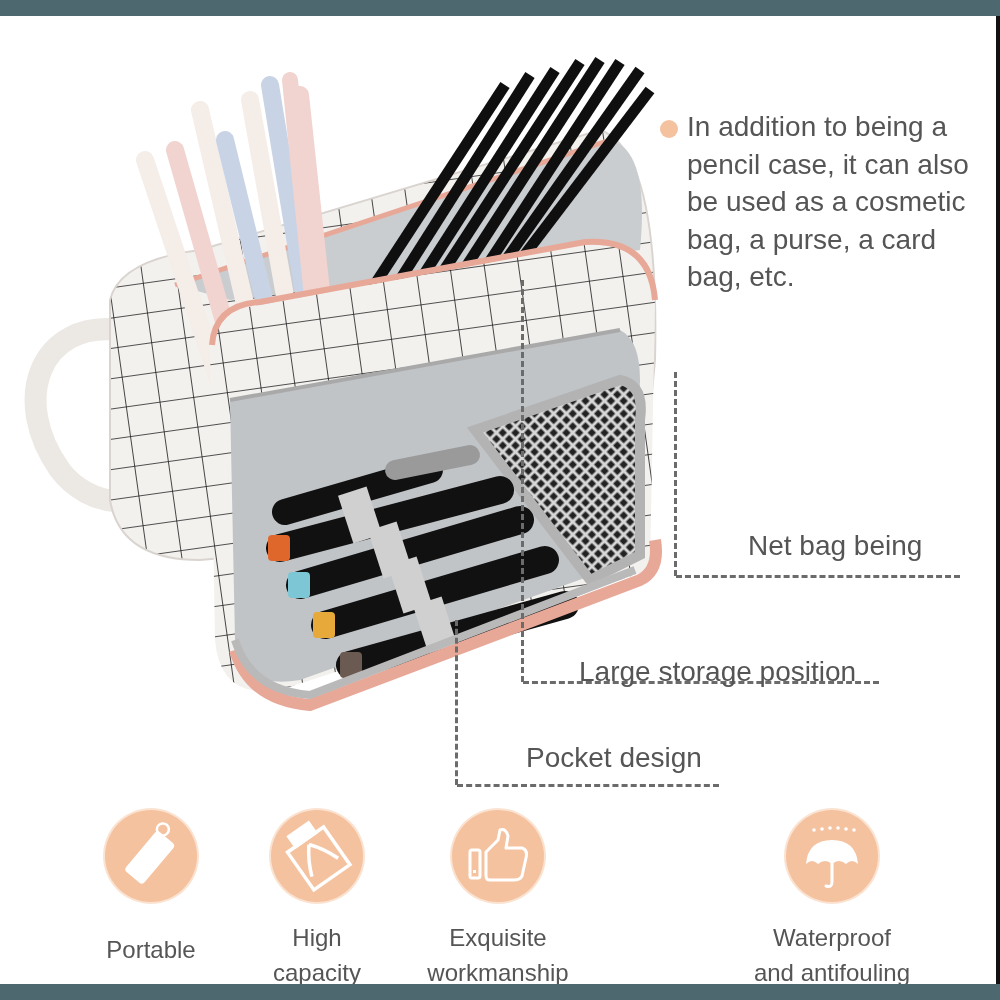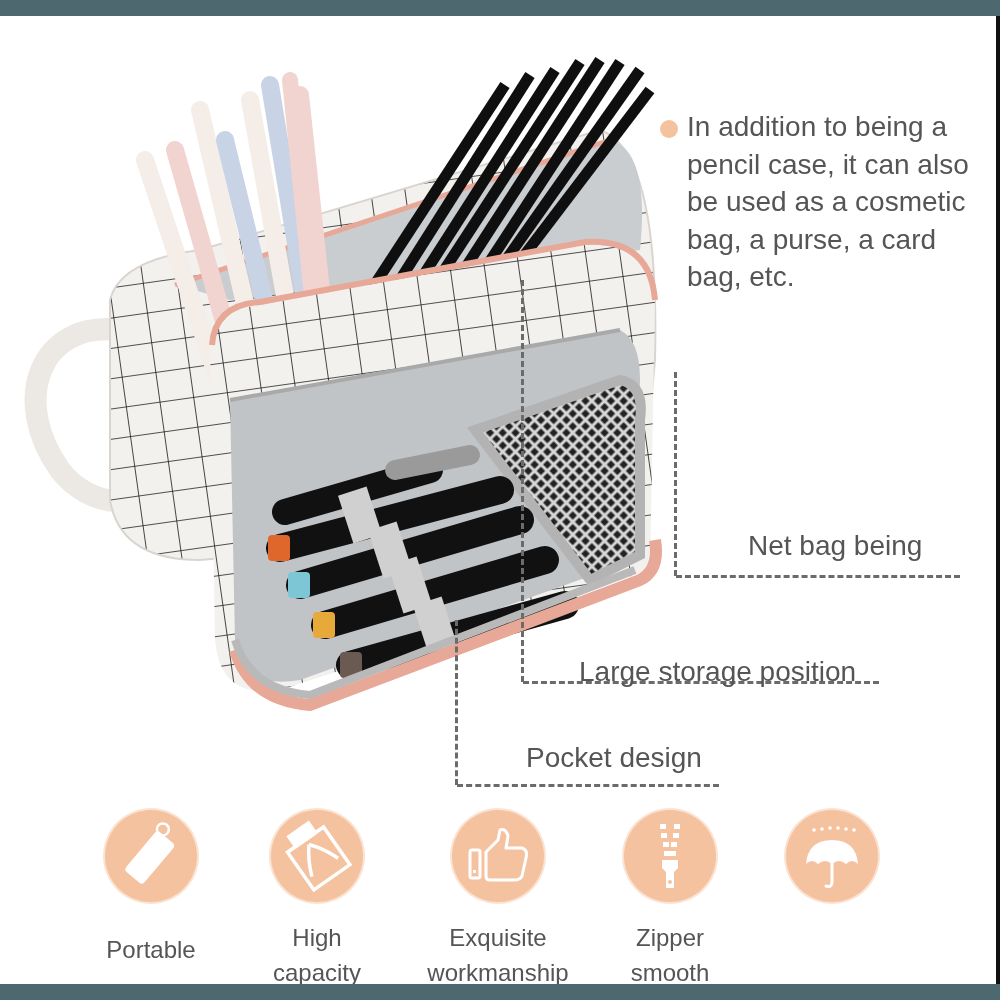--- a/index.html
+++ b/index.html
@@ -159,52 +159,37 @@
         <rect x="21" y="60" width="3" height="3" fill="#fff"></rect>
         <path d="M34 42 L46 30 L48 20 Q54 18 56 26 L54 38 L70 38 Q76 40 74 48 L70 66 Q68 70 62 70 L38 70 Q34 70 34 66 Z" fill="none" stroke="#fff" stroke-width="3" stroke-linejoin="round"></path>
       </svg>
     </div>
     <div class="label">
       <span>Exquisite</span><br>
       <span>workmanship</span>
     </div>
   </div>
 
-  <div class="feature" style="left:585px;">
-    <div class="circle">
-      <svg width="92" height="92" viewBox="0 0 92 92" fill="#fff">
-        <rect x="36" y="14" width="6" height="5"></rect>
-          <rect x="50" y="14" width="6" height="5"></rect>
-        <rect x="37" y="23" width="6" height="5"></rect>
-          <rect x="49" y="23" width="6" height="5"></rect>
-        <rect x="39" y="32" width="6" height="5"></rect>
-          <rect x="47" y="32" width="6" height="5"></rect>
-        <rect x="40" y="41" width="12" height="5"></rect>
-        <path d="M38 50 L54 50 L54 58 L50 62 L50 78 L42 78 L42 62 L38 58 Z"></path>
-        <circle cx="46" cy="72" r="2" fill="#f5c2a0"></circle>
-      </svg>
-    </div>
-    <div class="label">
-      <span>Zipper</span><br>
-      <span>smooth</span>
-    </div>
-  </div>
 
   <div class="feature" style="left:747px;">
     <div class="circle">
       <svg width="92" height="92" viewBox="0 0 92 92">
         <g fill="#fff">
           <circle cx="28" cy="20" r="1.8"></circle>
             <circle cx="36" cy="19" r="1.8"></circle>
             <circle cx="44" cy="18" r="1.8"></circle>
           <circle cx="52" cy="18" r="1.8"></circle>
             <circle cx="60" cy="19" r="1.8"></circle>
             <circle cx="68" cy="20" r="1.8"></circle>
           <path d="M20 54 Q22 30 46 30 Q70 30 72 54 Q66 48 60 54 Q53 48 46 54 Q39 48 32 54 Q26 48 20 54 Z"></path>
         </g>
         <path d="M46 52 L46 72 Q46 78 40 76" fill="none" stroke="#fff" stroke-width="3" stroke-linecap="round"></path>
       </svg>
     </div>
+    <div class="label">
+      <span>Waterproof</span><br>
+      <span>and antifouling</span>
+    </div>
   </div>
 
 </div>
 
 <div class="frame-bottom"></div>
 
 </body></html>

